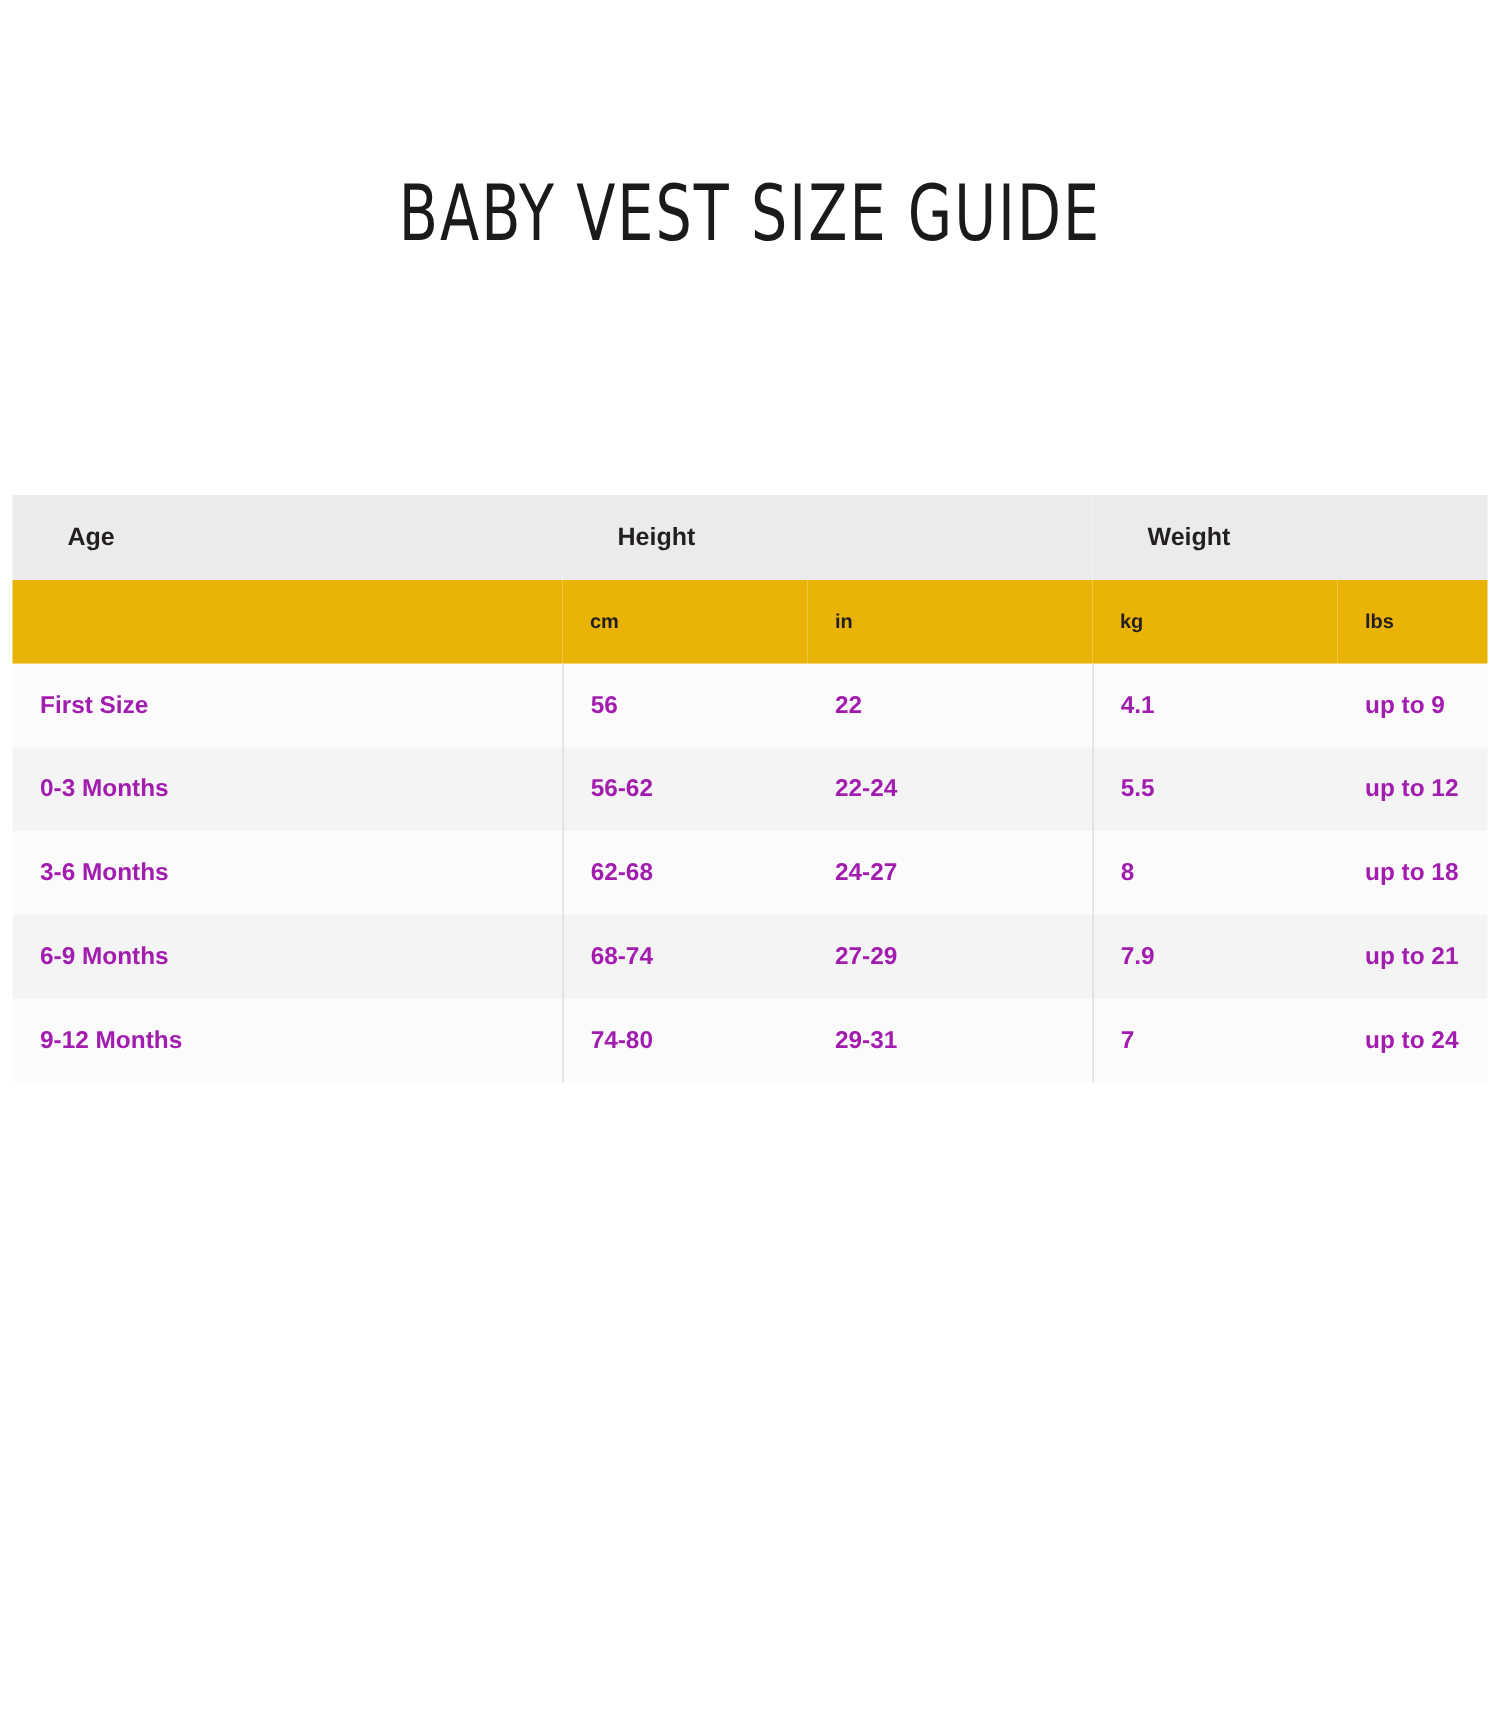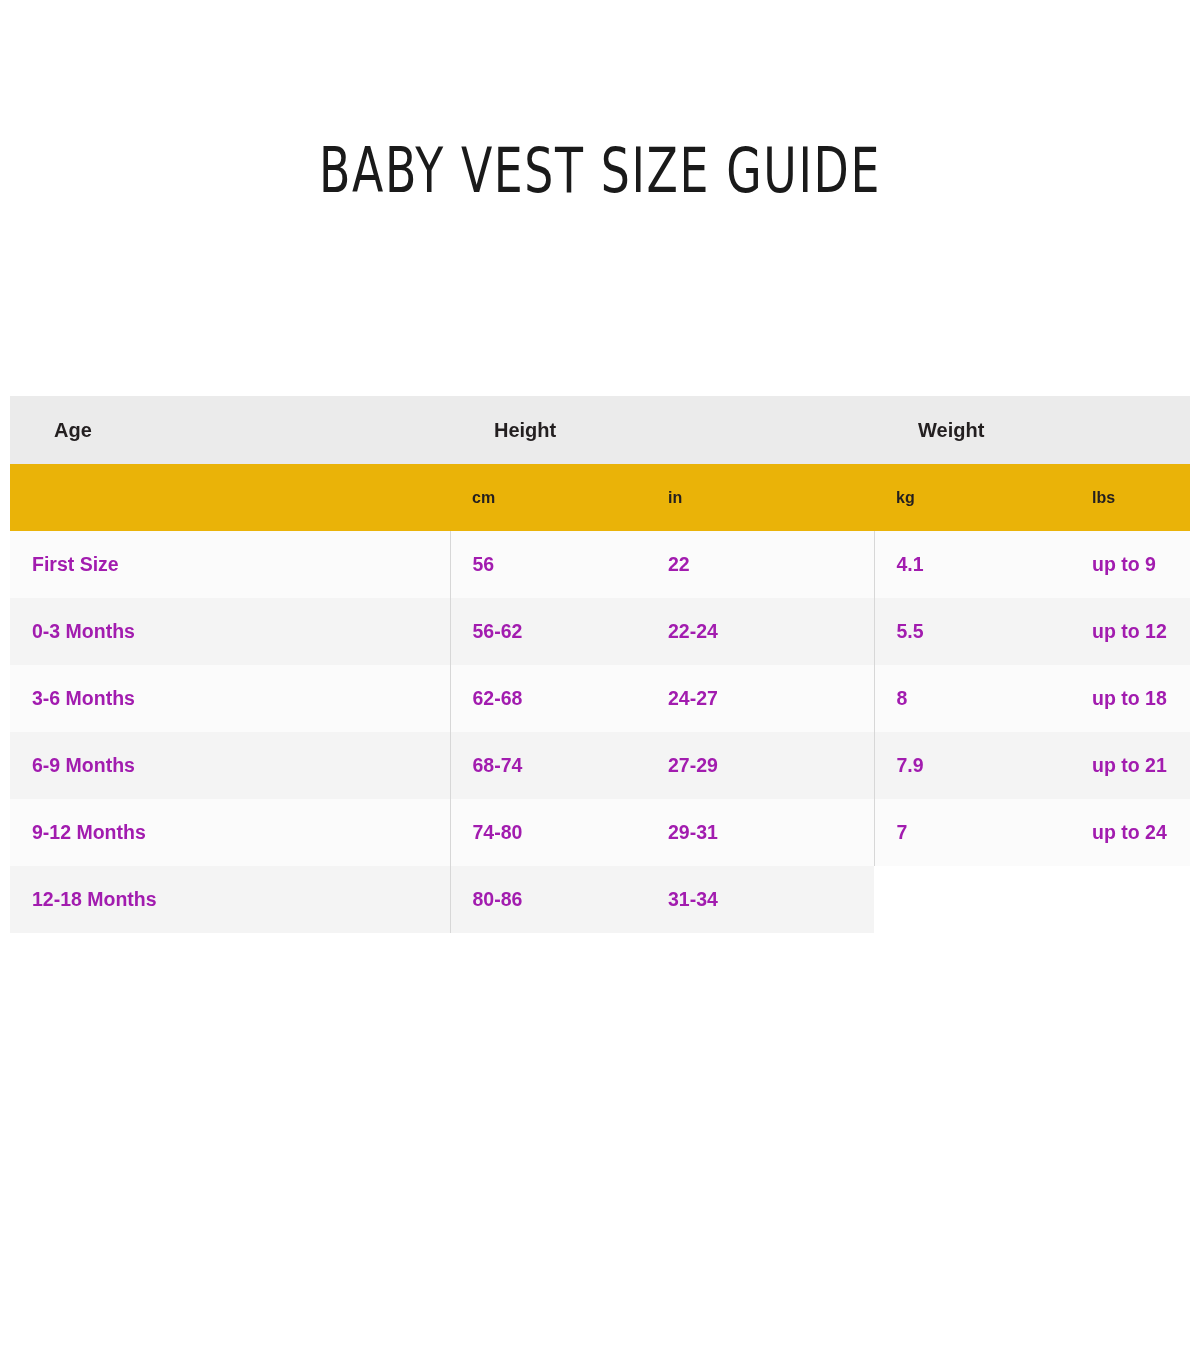--- a/index.html
+++ b/index.html
@@ -165,25 +165,18 @@
         </tr>
 
         <tr>
           <td>9-12 Months</td>
           <td class="sep">74-80</td>
           <td>29-31</td>
           <td class="sep">7</td>
           <td>up to 24</td>
         </tr>
 
-        <tr>
-          <td>12-18 Months</td>
-          <td class="sep">80-86</td>
-          <td>31-34</td>
-          <td class="empty-cell"></td>
-          <td class="empty-cell-last"></td>
-        </tr>
 
       </tbody>
     </table>
   </div>
 
 </div>
 
 </body></html>

